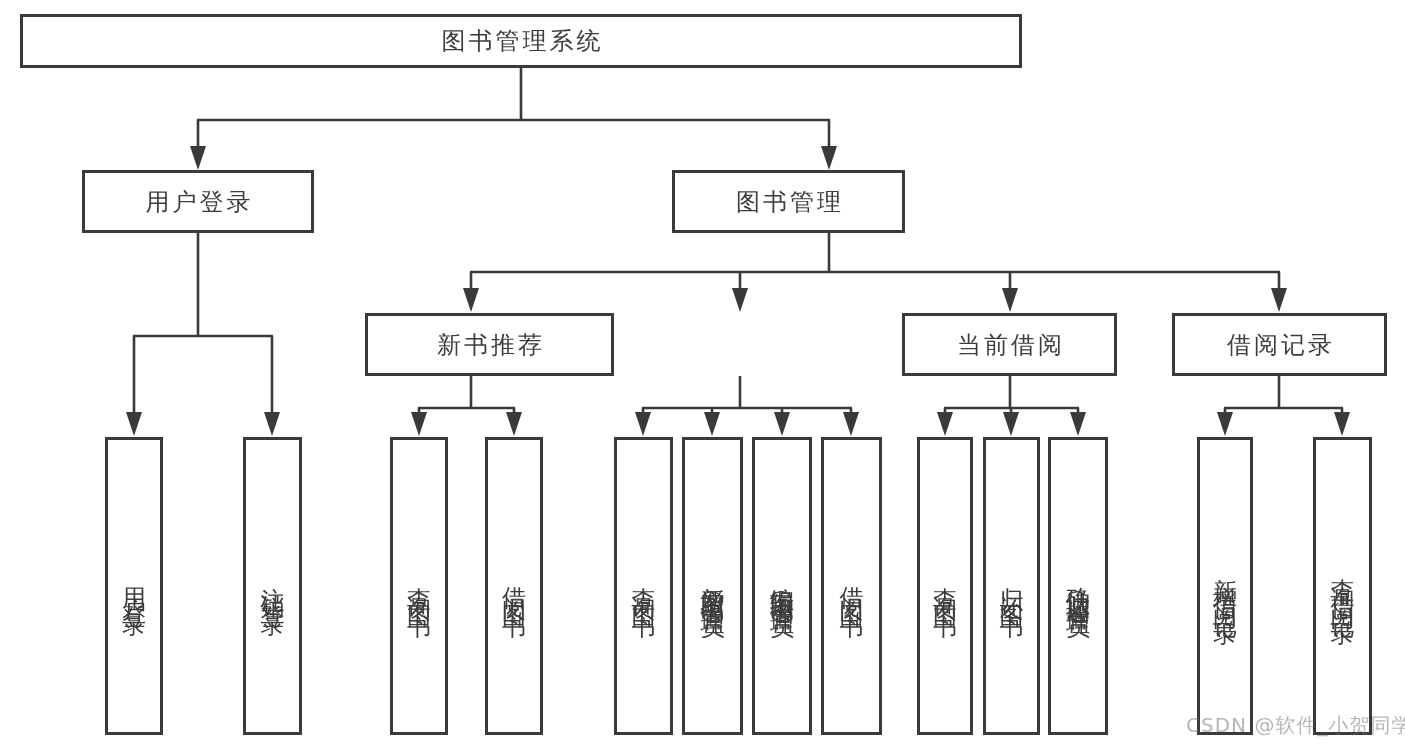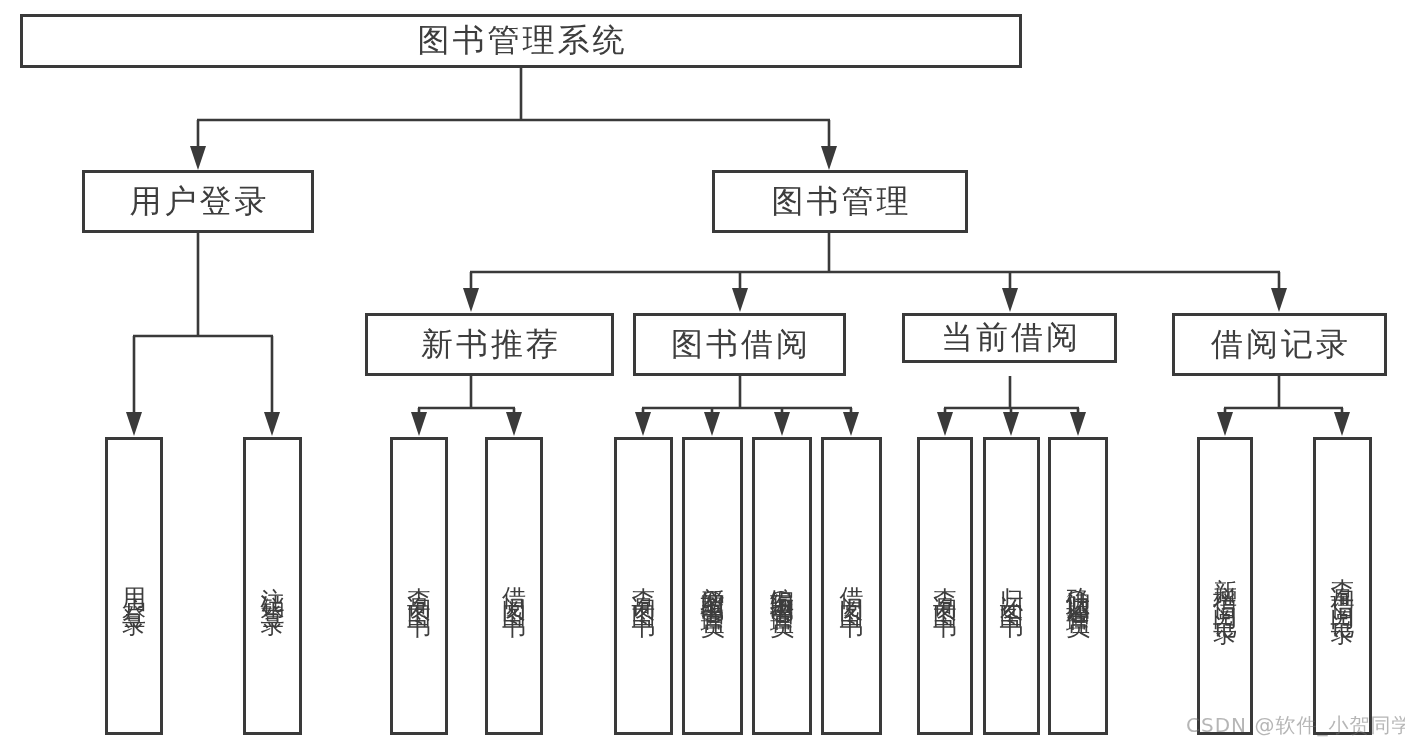--- a/index.html
+++ b/index.html
@@ -12,21 +12,21 @@
   }
   #wires{position:absolute;left:0;top:0;width:1405px;height:747px;}
   .box{
     position:absolute;
     box-sizing:border-box;
     border:3px solid #3a3a3a;
     background:#ffffff;
     display:flex;align-items:center;justify-content:center;
     color:#3d3d3d;
   }
-  .box.h .label{font-size:32px;letter-spacing:3px;text-indent:3px;white-space:nowrap;}
+  .box.h .label{font-size:24px;letter-spacing:3px;text-indent:3px;white-space:nowrap;}
   .box.v .label{
     writing-mode:vertical-rl;
     text-orientation:mixed;
     font-size:24px;
     line-height:1;
     white-space:nowrap;
   }
   .sp4{letter-spacing:9px;}
   .sp6{letter-spacing:9px;}
   .spL{letter-spacing:4px;}
@@ -82,31 +82,28 @@
     </g>
   </svg>
 
   <div class="box h" style="left:20px;top:14px;width:1002px;height:54px">
     <span class="label">图书管理系统</span>
   </div>
 
   <div class="box h" style="left:82px;top:170px;width:232px;height:63px">
     <span class="label">用户登录</span>
   </div>
-  <div class="box h" style="left:712px;top:170px;width:256px;height:63px">
+  <div class="box h" style="left:672px;top:170px;width:233px;height:63px">
     <span class="label">图书管理</span>
   </div>
 
   <div class="box h" style="left:365px;top:313px;width:249px;height:63px">
     <span class="label">新书推荐</span>
   </div>
-  <div class="box h" style="left:633px;top:313px;width:213px;height:63px">
-    <span class="label">图书借阅</span>
-  </div>
-  <div class="box h" style="left:902px;top:313px;width:215px;height:50px">
+  <div class="box h" style="left:902px;top:313px;width:215px;height:63px">
     <span class="label">当前借阅</span>
   </div>
   <div class="box h" style="left:1172px;top:313px;width:215px;height:63px">
     <span class="label">借阅记录</span>
   </div>
 
   <div class="box v" style="left:105px;top:437px;width:58px;height:298px">
     <span class="label sp4">用户登录</span>
   </div>
   <div class="box v" style="left:243px;top:437px;width:59px;height:298px">

